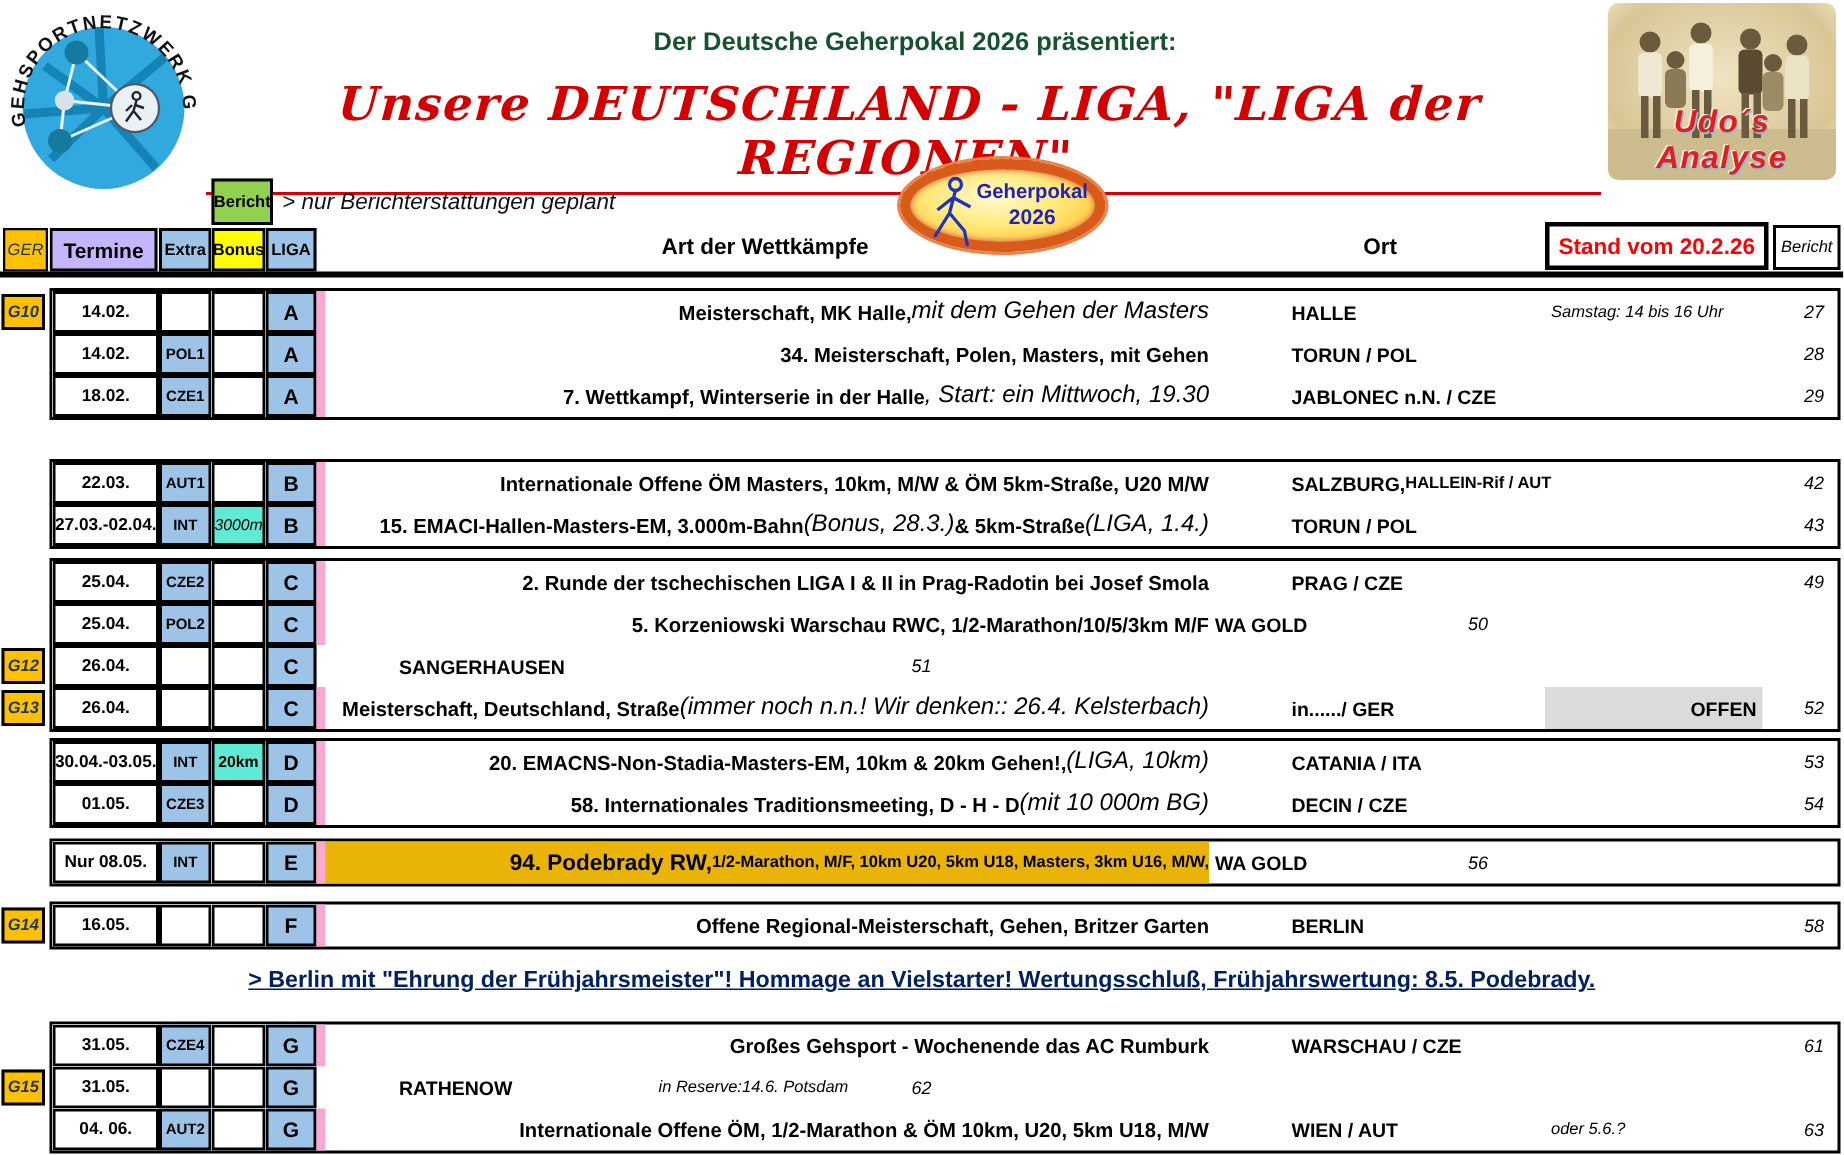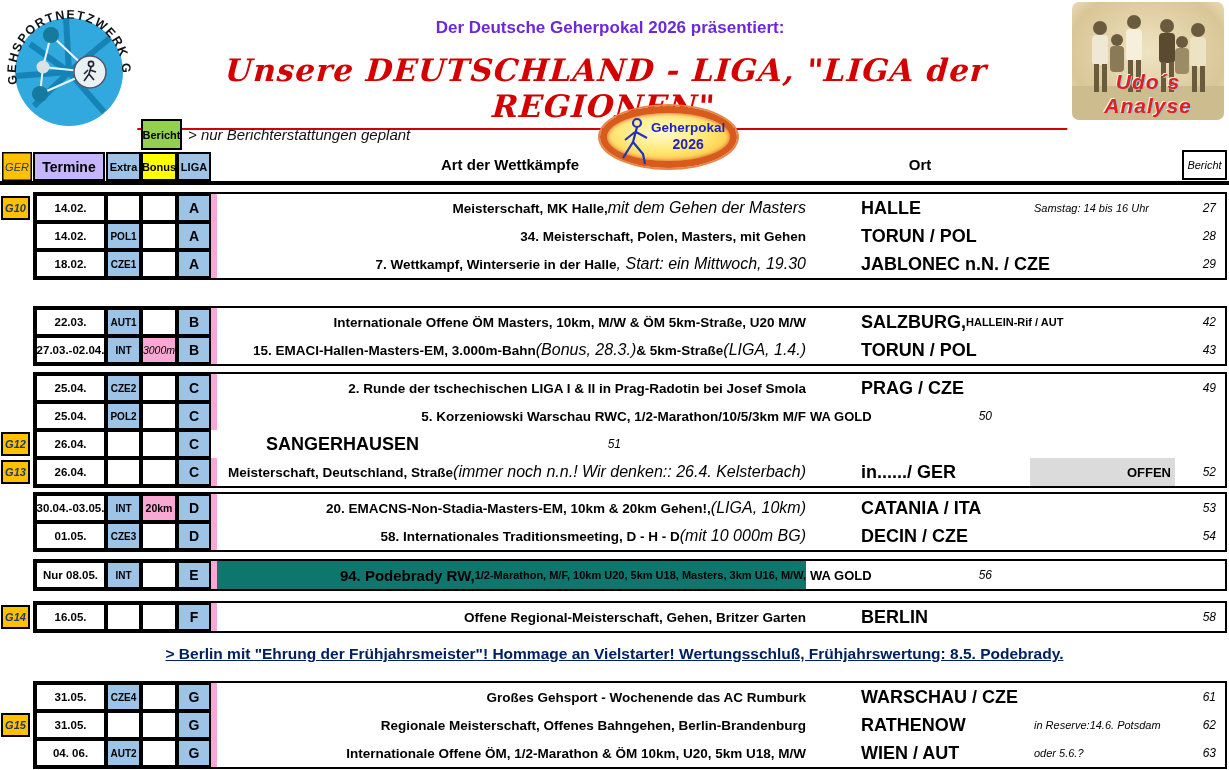--- a/index.html
+++ b/index.html
@@ -2,21 +2,21 @@
 <html><head>
 <meta charset="utf-8">
 <style>
   * { margin:0; padding:0; box-sizing:border-box; }
   body { background:#fff; font-family:"Liberation Sans", sans-serif; }
   #stage { position:relative; width:1229px; height:770px; background:#fff; overflow:hidden; }
 
   
   #gsn-logo { position:absolute; left:6px; top:2px; }
   #presenter { position:absolute; left:280px; top:18px; width:660px; text-align:center;
-               font-size:17px; font-weight:bold; color:#6d28d9; }
+               font-size:17px; font-weight:bold; color:#14532d; }
   #main-title { position:absolute; left:140px; top:52px; width:930px; text-align:center; }
   #main-title span { display:inline-block; font-family:"DejaVu Serif", serif; font-style:italic;
                font-weight:bold; font-size:31px; color:#d40000; letter-spacing:1px;
                border-bottom:2.5px solid #d40000; padding-bottom:4px; transform:skewX(-4deg); }
   #photo { position:absolute; left:1072px; top:2px; width:152px; height:118px; border-radius:7px;
            overflow:hidden; }
   #photo-caption { position:absolute; left:0; bottom:2px; width:100%; text-align:center;
            font-size:21px; font-weight:bold; font-style:italic; color:#e02020;
            text-shadow:1px 1px 0 #9db8d8, -1px -1px 0 #f7f0da; letter-spacing:1px; }
 
@@ -58,35 +58,35 @@
 
   
   .block { position:absolute; left:33px; width:1194px; border:2.5px solid #000; background:#fff; }
   .row { position:relative; height:28px; display:flex; }
   .cell { height:100%; display:flex; align-items:center; justify-content:center; }
   .date  { width:71px; box-shadow:inset 0 0 0 2px #000; font-weight:bold; font-size:11.5px;
            white-space:nowrap; background:#fff; }
   .extra { width:35px; box-shadow:inset 0 0 0 2px #000; font-weight:bold; font-size:10px; background:#fff; }
   .extra.filled { background:#9dc3e6; }
   .bonus { width:36px; box-shadow:inset 0 0 0 2px #000; font-size:10.5px; background:#fff; }
-  .bonus.filled { background:#f9a8d4; font-weight:bold; }
+  .bonus.filled { background:#5eead4; font-weight:bold; }
   .bonus.ital { font-style:italic; font-weight:normal; }
   .liga  { width:34px; box-shadow:inset 0 0 0 2px #000; background:#9dc3e6; font-weight:bold; font-size:14px; }
   .desc  { width:595px; display:flex; align-items:center; padding-left:5px; border-left:6px solid #f9a8d4;
            white-space:nowrap; overflow:hidden;justify-content:flex-end; }
   .ort   { width:224px; display:flex; align-items:center; padding-left:7px; white-space:nowrap; }
   .note  { width:145px; display:flex; align-items:center; padding:0 4px; white-space:nowrap; }
   .note.right { justify-content:flex-end; }
   .num   { width:48px; display:flex; align-items:center; justify-content:flex-end; padding-right:7px;
            font-style:italic; font-size:12px; }
   .desc .b { font-size:13.5px; font-weight:bold; }
   .desc .i { font-size:16px; font-style:italic; }
   .desc .lg { font-size:15px; font-weight:bold; }
   .desc .sm { font-size:11px; font-weight:bold; }
-  .ort .b { font-size:18px; font-weight:bold;padding-left:48px; }
+  .ort .b { font-size:13px; font-weight:bold;padding-left:48px; }
   .ort .sm { font-size:11px; font-weight:bold; }
   .note .b { font-size:13px; font-weight:bold; }
   .note .i { font-size:11px; font-style:italic; }
   .glabel { position:absolute; left:-34px; top:2px; width:29px; height:24px; background:#ffc000;
            border:2px solid #000; display:flex; align-items:center; justify-content:center;
            font-size:11px; font-style:italic; color:#1f3864; font-weight:bold; }
 
   #between-note { position:absolute; left:0; top:645px; width:1229px; text-align:center;
            font-size:15.5px; font-weight:bold; color:#002060; text-decoration:underline; }
 </style>
@@ -186,20 +186,21 @@
     </div>
   </div>
 
   <div class="hcell" id="h-ger">GER</div>
   <div class="hcell" id="h-termine">Termine</div>
   <div class="hcell" id="h-extra">Extra</div>
   <div class="hcell" id="h-bonus">Bonus</div>
   <div class="hcell" id="h-liga">LIGA</div>
   <div id="h-art">Art der Wettkämpfe</div>
   <div id="h-ort">Ort</div>
+  <div id="stand-box">Stand vom 20.2.26</div>
   <div id="h-bericht2">Bericht</div>
   <div id="header-rule"></div>
 
   <div id="blocks-root">
       <div class="block" style="top: 192px;">
         <div class="row">
           <div class="glabel">G10</div>
           <div class="cell date">14.02.</div>
           <div class="cell extra"></div>
           <div class="cell bonus"></div>
@@ -370,21 +371,21 @@
           <div class="note"></div>
           <div class="num">54</div>
         </div>
       </div>
       <div class="block" style="top: 559px;">
         <div class="row">
           <div class="cell date">Nur 08.05.</div>
           <div class="cell extra filled">INT</div>
           <div class="cell bonus"></div>
           <div class="cell liga">E</div>
-          <div class="desc" style="background: #0f766e;">
+          <div class="desc" style="background: #eab308;">
             <span class="lg">94. Podebrady RW, </span>
             <span class="sm">1/2-Marathon, M/F, 10km U20, 5km U18, Masters, 3km U16, M/W,</span>
           </div>
           <div class="note">
             <span class="b">WA GOLD</span>
           </div>
           <div class="num">56</div>
         </div>
       </div>
       <div class="block" style="top: 601px;">
@@ -418,23 +419,20 @@
           </div>
           <div class="note"></div>
           <div class="num">61</div>
         </div>
         <div class="row">
           <div class="glabel">G15</div>
           <div class="cell date">31.05.</div>
           <div class="cell extra"></div>
           <div class="cell bonus"></div>
           <div class="cell liga">G</div>
-          <div class="desc">
-            <span class="b">Regionale Meisterschaft, Offenes Bahngehen, Berlin-Brandenburg</span>
-          </div>
           <div class="ort">
             <span class="b">RATHENOW</span>
           </div>
           <div class="note">
             <span class="i">in Reserve:14.6. Potsdam</span>
           </div>
           <div class="num">62</div>
         </div>
         <div class="row">
           <div class="cell date">04. 06.</div>

